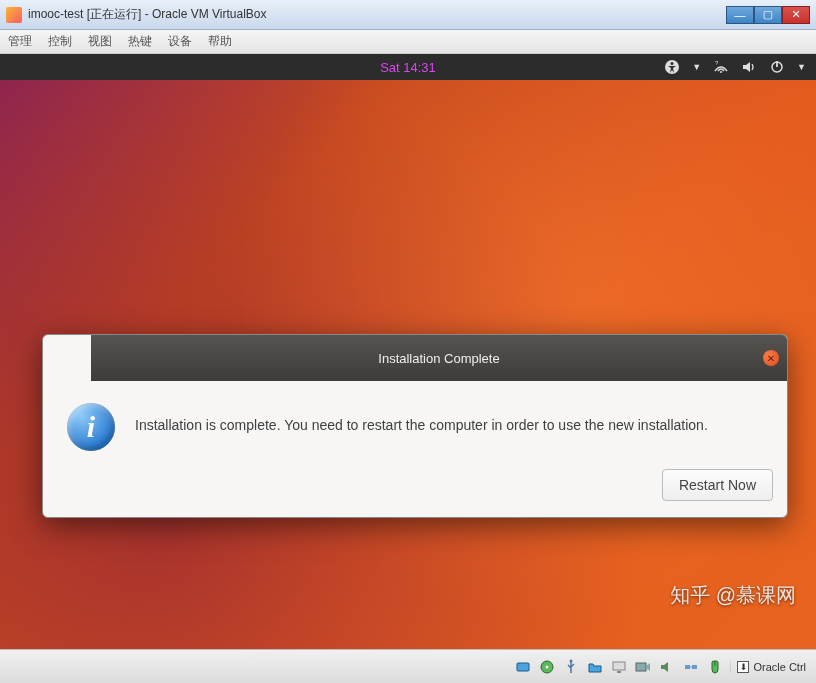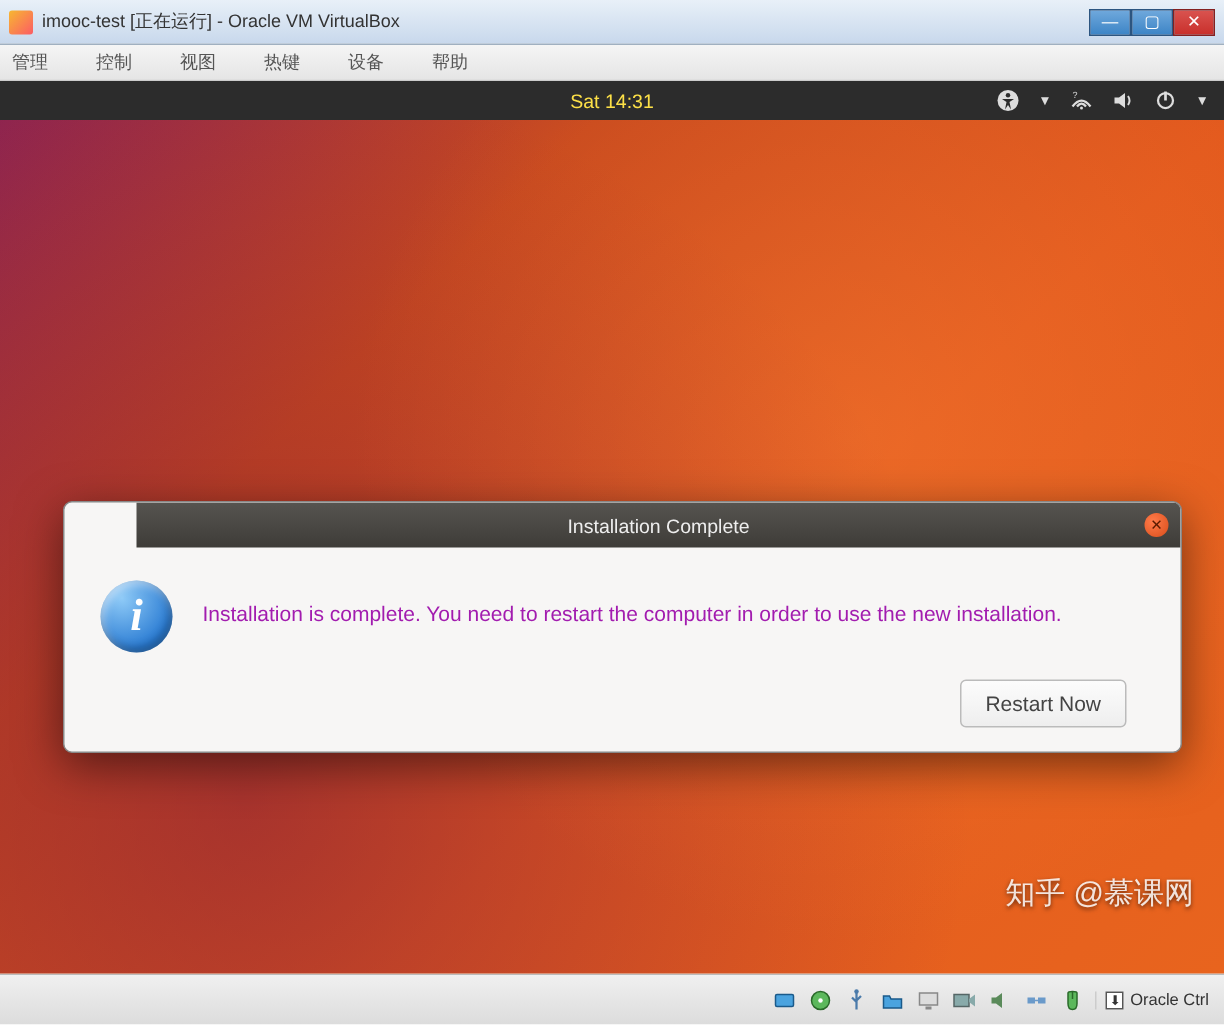--- a/index.html
+++ b/index.html
@@ -7,42 +7,42 @@
 
 
 .win-titlebar { height: 30px; background: linear-gradient(to bottom, #e8f0f8, #c8d8ec); display: flex; align-items: center; padding: 0 6px; border-bottom: 1px solid #a0b0c0; }
 .win-icon { width: 16px; height: 16px; background: linear-gradient(135deg,#f7b731,#fc5c65); border-radius: 2px; margin-right: 6px; }
 .win-title { font-size: 12px; color: #333; flex: 1; }
 .win-controls { display: flex; gap: 0; }
 .win-btn { width: 28px; height: 18px; background: linear-gradient(to bottom,#6fa8dc,#3d85c6); border: 1px solid #2c5580; color: #fff; font-size: 11px; display: flex; align-items: center; justify-content: center; cursor: pointer; }
 .win-btn.close { background: linear-gradient(to bottom,#d9534f,#c9302c); border-color:#842020;}
 
 
-.vb-menubar { height: 24px; background: linear-gradient(to bottom,#f5f5f5,#e5e5e5); display: flex; align-items: center; padding: 0 8px; gap: 32px; border-bottom: 1px solid #ccc; font-size: 12px; color: #555; }
+.vb-menubar { height: 24px; background: linear-gradient(to bottom,#f5f5f5,#e5e5e5); display: flex; align-items: center; padding: 0 8px; gap: 16px; border-bottom: 1px solid #ccc; font-size: 12px; color: #555; }
 .vb-menu-item { cursor: pointer; }
 
 
 .guest { position: relative; width: 100%; height: 595px; background: linear-gradient(135deg,#8b2252 0%, #c94a1e 30%, #e35a1e 60%, #e8641e 100%); overflow: hidden; }
 .guest::before { content:""; position:absolute; inset:0; background: radial-gradient(circle at 70% 40%, rgba(255,140,60,0.3) 0%, transparent 50%), radial-gradient(circle at 20% 80%, rgba(120,20,60,0.5) 0%, transparent 60%); }
 
 
 .ubuntu-topbar { position: relative; height: 26px; background: #2c2c2c; display: flex; align-items: center; color: #ddd; font-size: 13px; font-weight: 500; }
-.ubuntu-time { position: absolute; left: 50%; transform: translateX(-50%); color: #fde047; }
+.ubuntu-time { position: absolute; left: 50%; transform: translateX(-50%); color: #d946ef; }
 .ubuntu-right { position: absolute; right: 10px; display: flex; align-items: center; gap: 12px; }
 .ubuntu-icon { width: 16px; height: 16px; display: inline-flex; align-items: center; justify-content: center; cursor: pointer; }
 .ubuntu-icon svg { fill: #ddd; }
 
 
 .dialog { position: absolute; top: 280px; left: 42px; right: 28px; background: #f7f6f5; border: 1px solid #888; border-radius: 6px; box-shadow: 0 8px 30px rgba(0,0,0,0.5); overflow: hidden; }
-.dialog-titlebar { height: 30px; background: linear-gradient(to bottom,#565450,#3e3c38); display: flex; align-items: center; justify-content: center; color: #eee; font-size: 13px; font-weight: 500; position: relative; margin-left: 48px; }
+.dialog-titlebar { height: 46px; background: linear-gradient(to bottom,#565450,#3e3c38); display: flex; align-items: center; justify-content: center; color: #eee; font-size: 13px; font-weight: 500; position: relative; margin-left: 48px; }
 .dialog-close { position: absolute; right: 8px; width: 16px; height: 16px; border-radius: 50%; background: radial-gradient(circle at 35% 35%, #ff7b4a, #d94d1a); cursor: pointer; display:flex;align-items:center;justify-content:center;font-size:10px;color:#5a1a00;}
 .dialog-body { padding: 22px 24px 18px 24px; display: flex; align-items: flex-start; gap: 20px; }
 .info-icon { width: 48px; height: 48px; border-radius: 50%; background: radial-gradient(circle at 30% 25%, #8ecaf7, #2b7cd3 70%); display: flex; align-items: center; justify-content: center; font-family: Georgia, serif; font-style: italic; font-size: 30px; font-weight: bold; color: #fff; flex-shrink: 0; box-shadow: inset -2px -3px 6px rgba(0,0,0,0.3), inset 2px 3px 6px rgba(255,255,255,0.5); }
-.dialog-text { font-size: 14px; color: #a21caf; padding-top: 14px; }
-.dialog-actions { padding: 0 36px 16px 0; display: flex; justify-content: flex-end; }
+.dialog-text { font-size: 14px; color: #404040; padding-top: 14px; }
+.dialog-actions { padding: 0 14px 16px 0; display: flex; justify-content: flex-end; }
 .dialog-btn { padding: 7px 16px; font-size: 14px; color: #444; background: linear-gradient(to bottom,#fcfcfc,#eee); border: 1px solid #bbb; border-radius: 4px; cursor: pointer; }
 
 
 .vb-statusbar { height: 34px; background: linear-gradient(to bottom,#f0f0f0,#dcdcdc); border-top: 1px solid #bbb; display: flex; align-items: center; justify-content: flex-end; padding: 0 10px; gap: 6px; font-size: 11px; color: #333; }
 .status-icon { width: 18px; height: 18px; display: inline-flex; align-items: center; justify-content: center; cursor: pointer; }
 .host-key { padding-left: 6px; border-left: 1px solid #ccc; display: flex; align-items: center; gap: 4px; }
 .host-arrow { width:12px;height:12px;border:1px solid #555;display:inline-flex;align-items:center;justify-content:center;font-size:9px;background:#fff;}
 
 
 .watermark { position: absolute; right: 20px; bottom: 40px; color: rgba(255,255,255,0.85); font-size: 20px; font-family: "Microsoft YaHei", sans-serif; text-shadow: 0 1px 3px rgba(0,0,0,0.6); pointer-events: none; }

